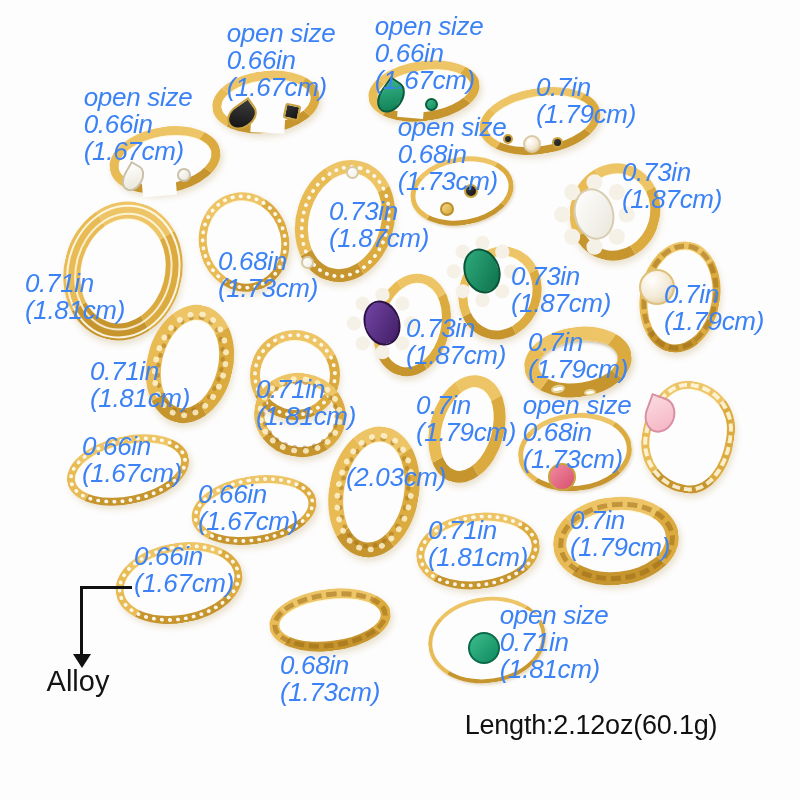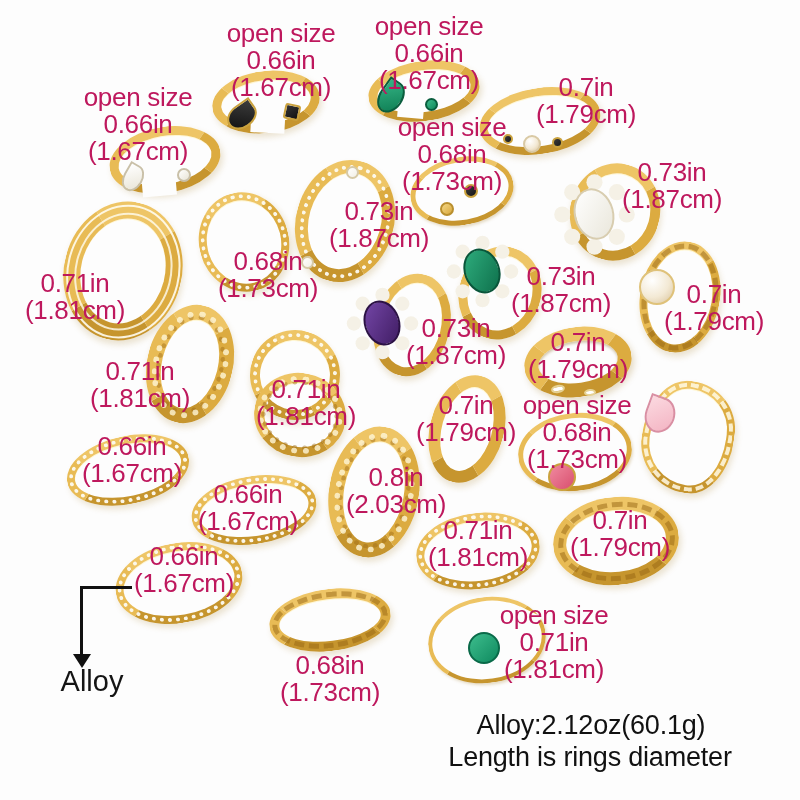--- a/index.html
+++ b/index.html
@@ -33,24 +33,24 @@
   .gem-round,.gem-oval,.gem-pearl{border-radius:50%;}
   .gem-square{border-radius:3px;}
   .gem-teardrop{border-radius:0 50% 50% 50%;}
   .gem-halo-oval{border-radius:50%;}
   .gem-pearl{background:radial-gradient(circle at 35% 30%,#ffffff,#f3e9d4 55%,#d8c299);}
   .petals{position:absolute;width:13px;height:13px;border-radius:50%;background:#f5f1e6;z-index:15;
         box-shadow:0 -26px 0 0 #f5f1e6,18px -18px 0 0 #f5f1e6,26px 0 0 0 #f5f1e6,
                    18px 18px 0 0 #f5f1e6,0 26px 0 0 #f5f1e6,-18px 18px 0 0 #f5f1e6,
                    -26px 0 0 0 #f5f1e6,-18px -18px 0 0 #f5f1e6,0 0 0 1px rgba(190,155,70,.35);}
   
-  .size-label{position:absolute;transform:translateX(-50%);text-align:center;z-index:30;
-        font-size:26px;line-height:27px;letter-spacing:-.3px;white-space:nowrap;color:#be185d;}
+  .size-label{position:absolute;transform:translateX(-50%);text-align:left;z-index:30;
+        font-size:26px;line-height:27px;letter-spacing:-.3px;white-space:nowrap;color:#3b82f6;font-style:italic;}
   
-  .alloy-text{position:absolute;left:92px;top:665px;transform:translateX(-50%);font-size:29px;z-index:30;}
+  .alloy-text{position:absolute;left:78px;top:665px;transform:translateX(-50%);font-size:29px;z-index:30;}
   .arrow-h{position:absolute;left:80px;top:586px;width:52px;height:3px;background:#111;z-index:30;}
   .arrow-v{position:absolute;left:80px;top:586px;width:3px;height:70px;background:#111;z-index:30;}
   .arrow-head{position:absolute;left:73px;top:654px;width:0;height:0;z-index:30;
         border-left:9px solid transparent;border-right:9px solid transparent;border-top:14px solid #111;}
   .footer-line{position:absolute;transform:translateX(-50%);font-size:27px;z-index:30;
         letter-spacing:-.2px;white-space:nowrap;color:#111;}
 </style>
 </head>
 <body>
 
@@ -239,21 +239,20 @@
         <div class="label-line">(1.79cm)</div>
       </div>
       <div class="size-label" style="left: 577px; top: 392px;">
         <div class="label-line">open size</div>
         <div class="label-line">0.68in</div>
         <div class="label-line">(1.73cm)</div>
       </div>
       <div class="size-label" style="left: 718px; top: 415px;">
       </div>
       <div class="size-label" style="left: 396px; top: 464px;">
-        <div class="label-line">0.8in</div>
         <div class="label-line">(2.03cm)</div>
       </div>
       <div class="size-label" style="left: 132px; top: 433px;">
         <div class="label-line">0.66in</div>
         <div class="label-line">(1.67cm)</div>
       </div>
       <div class="size-label" style="left: 248px; top: 481px;">
         <div class="label-line">0.66in</div>
         <div class="label-line">(1.67cm)</div>
       </div>
@@ -278,15 +277,14 @@
         <div class="label-line">0.71in</div>
         <div class="label-line">(1.81cm)</div>
       </div>
     </div>
 
   <div class="arrow-h"></div>
   <div class="arrow-v"></div>
   <div class="arrow-head"></div>
   <div class="alloy-text">Alloy</div>
 
-  <div class="footer-line" style="left:591px;top:710px;">Alloy:2.12oz(60.1g)</div>
-  <div class="footer-line" style="left:590px;top:742px;">Length is rings diameter</div>
+  <div class="footer-line" style="left:591px;top:710px;">Length:2.12oz(60.1g)</div>
 </div>
 
 </body></html>

